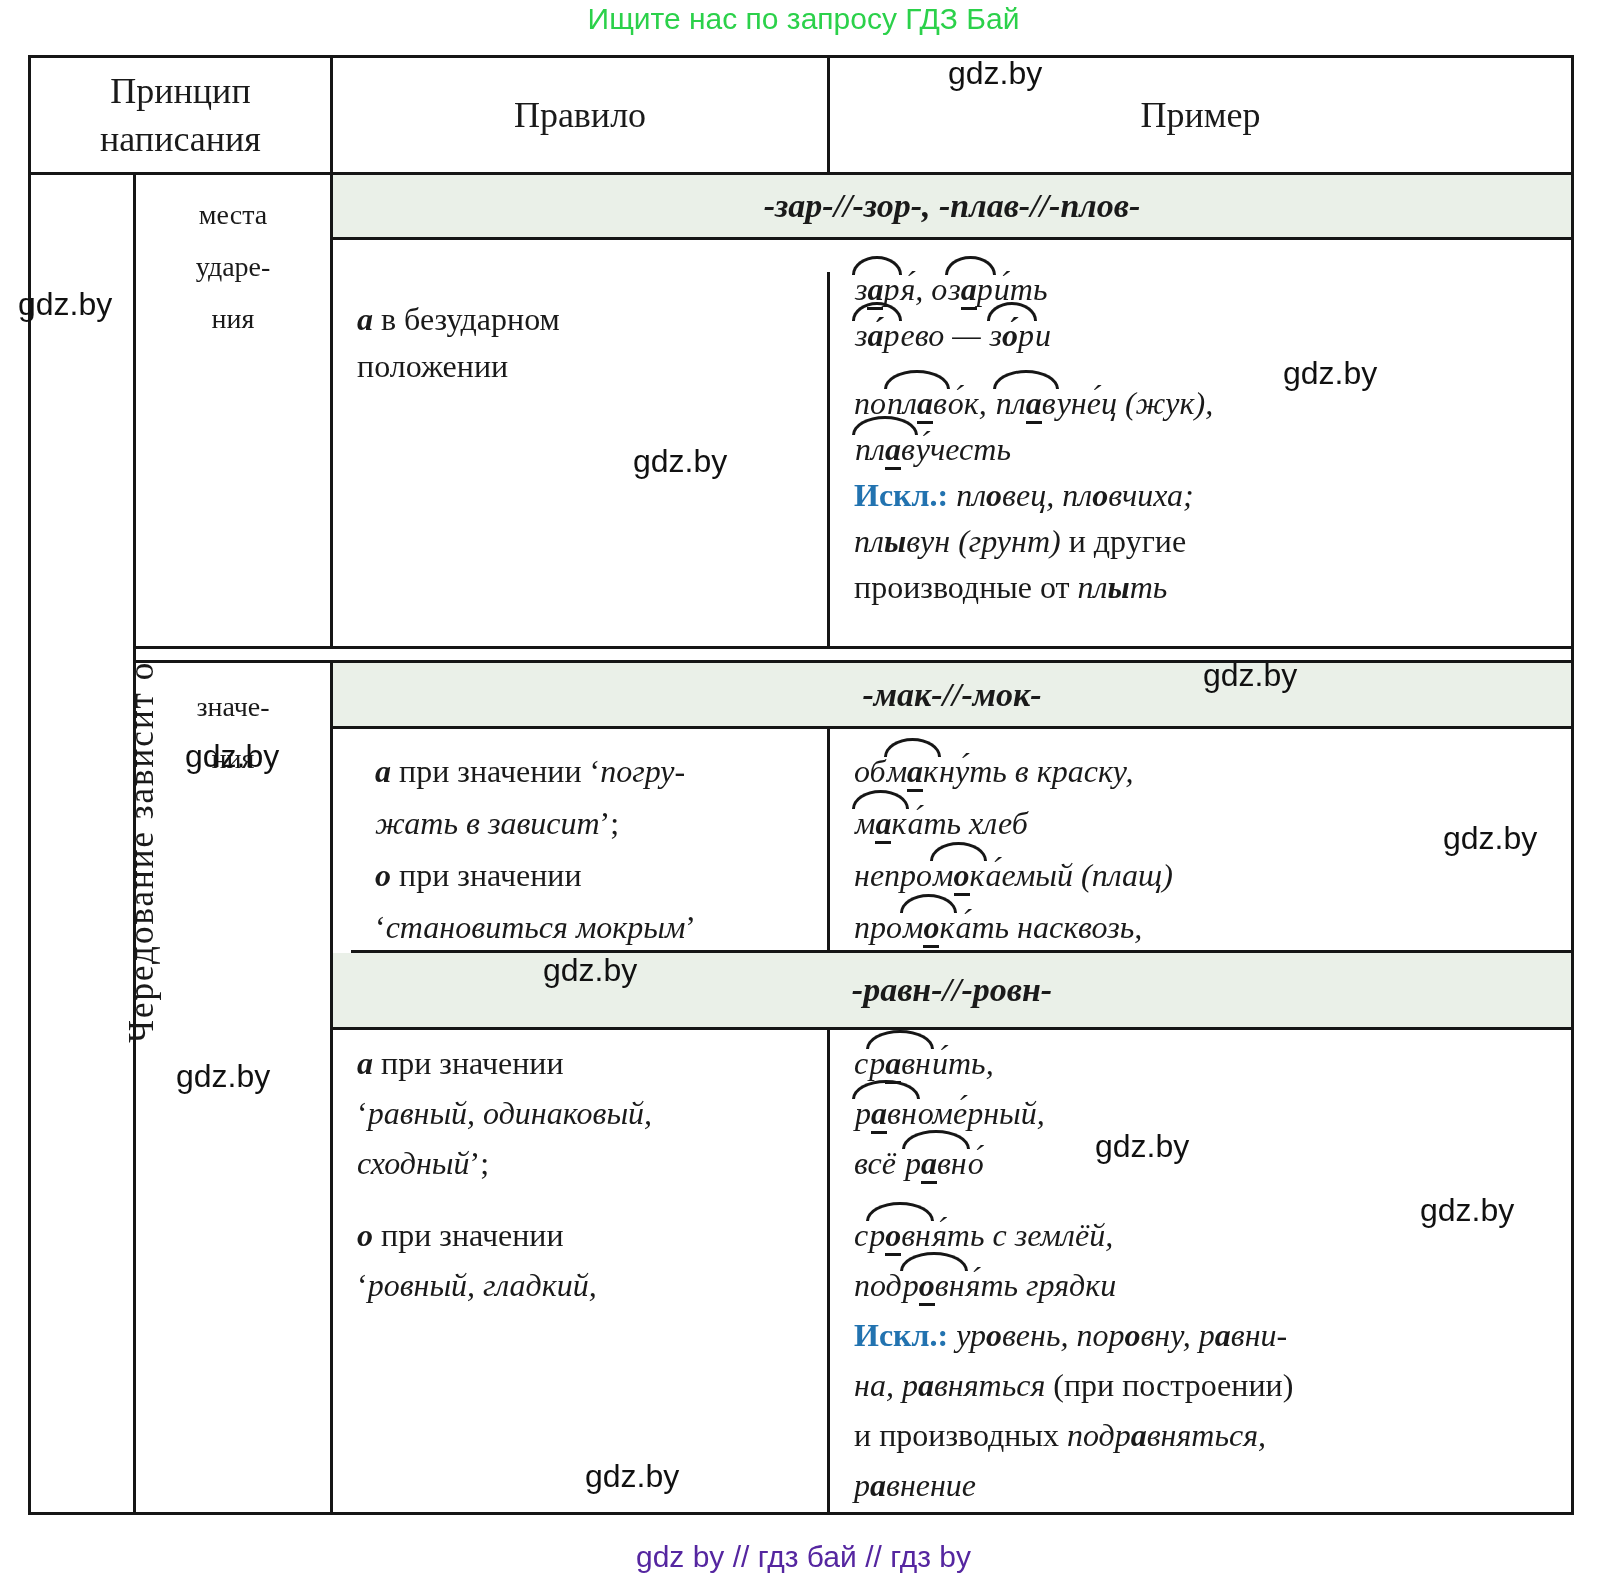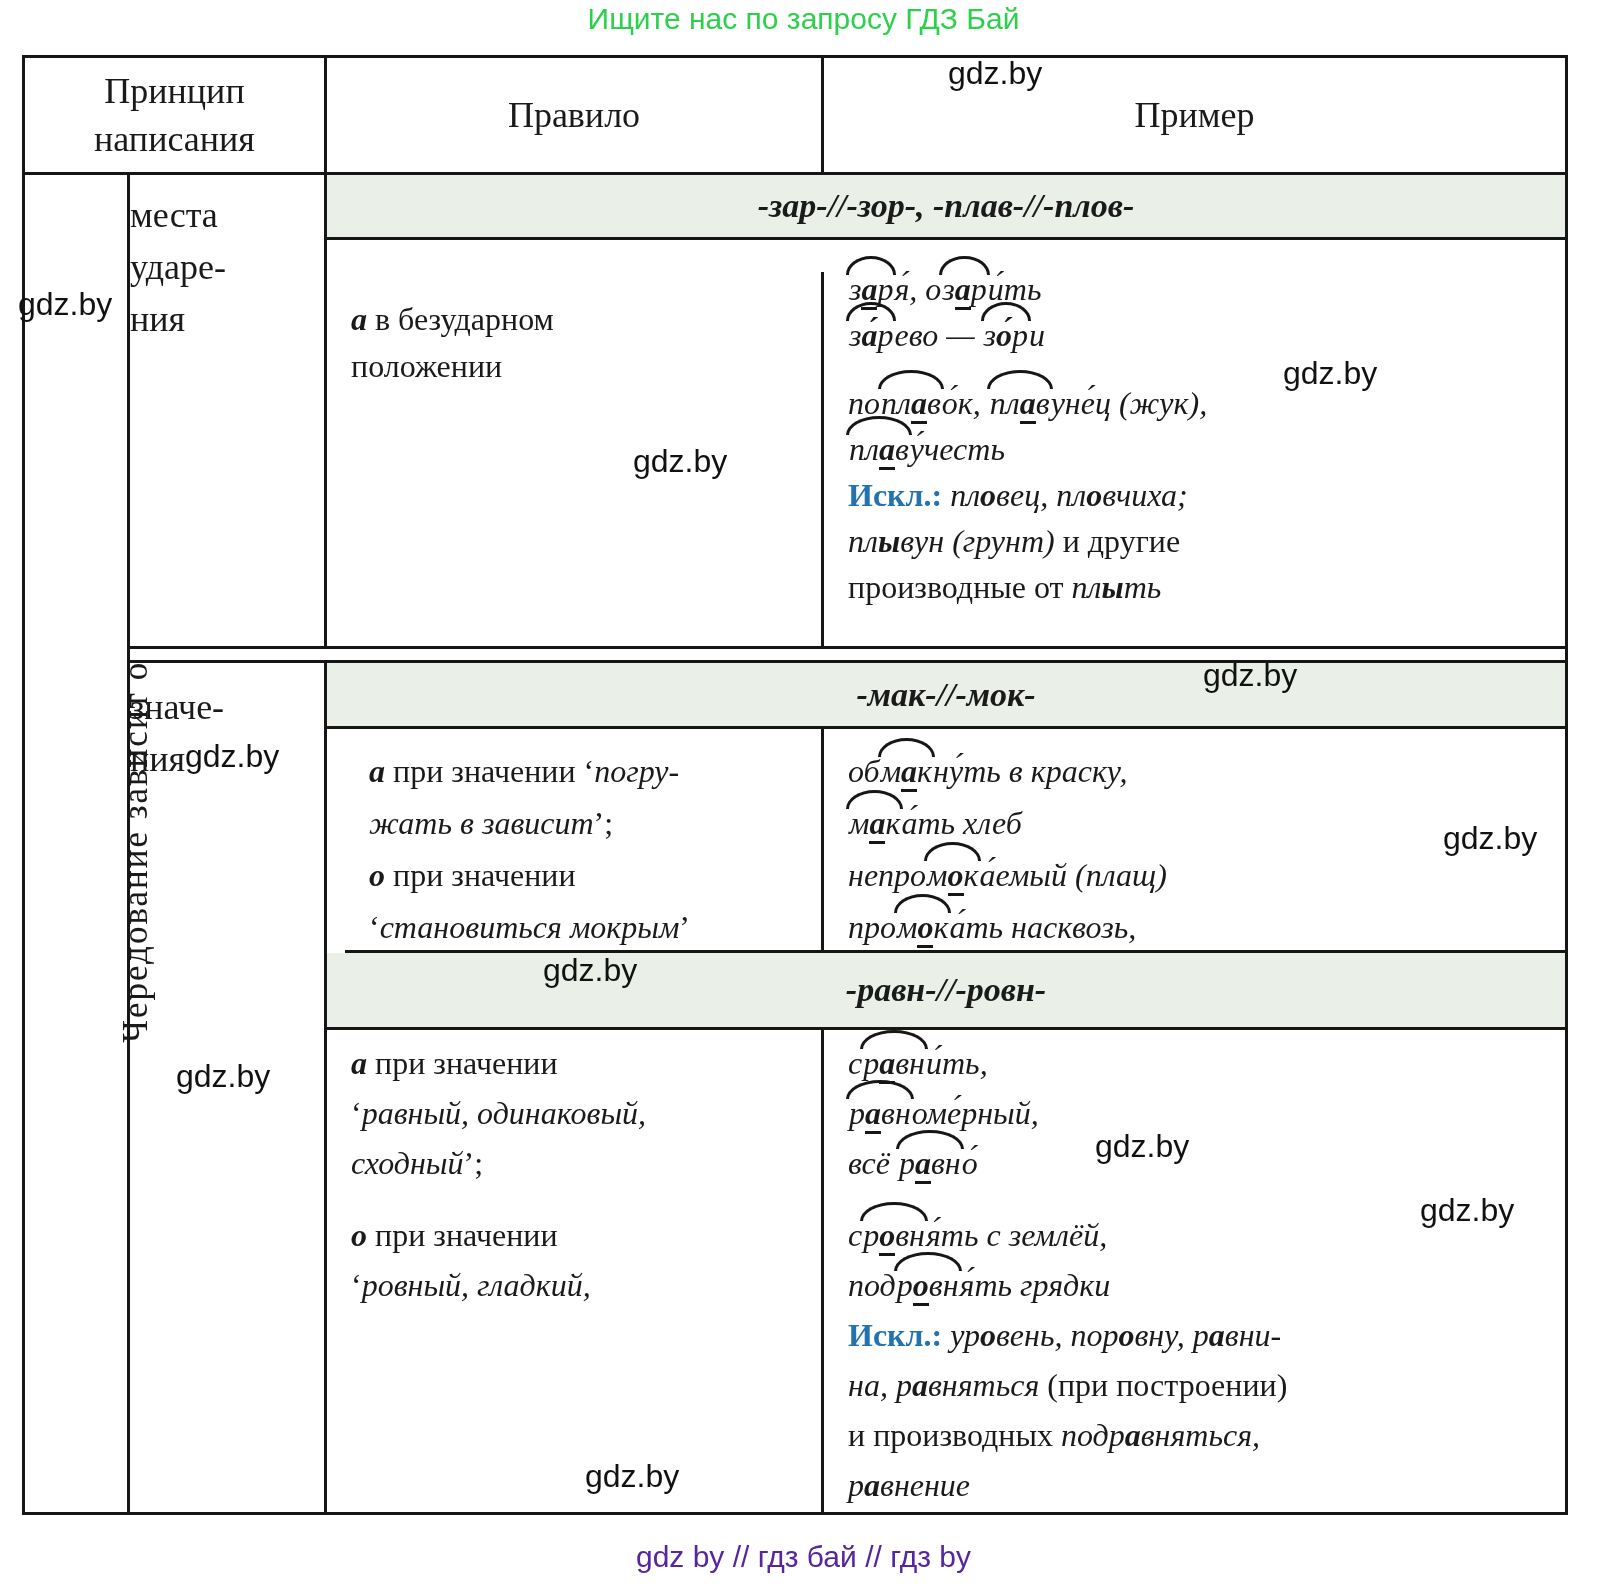--- a/index.html
+++ b/index.html
@@ -5,36 +5,36 @@
   :root{ --bd:#161616; --band:#eaf0e8; --ink:#1a1a1a; }
   *{ box-sizing:border-box; margin:0; padding:0; }
   body{ background:#ffffff; font-family:"Liberation Serif","DejaVu Serif",serif; color:var(--ink); }
   .page{ position:relative; width:1607px; height:1596px; background:#fff; overflow:hidden; }
 
   .banner{ position:absolute; top:2px; left:0; width:100%; text-align:center;
            font-family:"Liberation Sans","DejaVu Sans",sans-serif; font-size:30px; color:#2bd14a; }
   .footer{ position:absolute; top:1540px; left:0; width:100%; text-align:center;
            font-family:"Liberation Sans","DejaVu Sans",sans-serif; font-size:30px; color:#5526a0; }
 
-  .tbl{ position:absolute; left:22px; top:55px; width:1546px; height:1460px;
+  .tbl{ position:absolute; left:28px; top:55px; width:1546px; height:1460px;
         border:3px solid var(--bd); display:grid;
         grid-template-columns:105px 197px 497px 1fr;
         grid-template-rows:117px 65px 409px 14px 66px 224px 77px 1fr;
         background:#fff; }
   .cell{ position:relative; }
   .br{ border-right:3px solid var(--bd); }
   .bb{ border-bottom:3px solid var(--bd); }
 
   .hp{ grid-area:1/1/2/3; } .hr{ grid-area:1/3/2/4; } .he{ grid-area:1/4/2/5; }
   .hcell{ display:flex; flex-direction:column; justify-content:center; align-items:center;
           font-size:36px; line-height:48px; }
   .axis{ grid-area:2/1/9/2; display:flex; align-items:center; justify-content:center; }
   .vert{ writing-mode:vertical-rl; transform:rotate(180deg) translateX(-60px); font-size:35px; letter-spacing:2px; }
   .dep1{ grid-area:2/2/4/3; } .dep2{ grid-area:5/2/9/3; }
-  .dep{ text-align:left; font-size:36px; line-height:52px; padding-top:14px; }
+  .dep{ text-align:center; font-size:28px; line-height:52px; padding-top:14px; }
   .dep2.dep{ padding-top:18px; }
   .band{ display:flex; align-items:center; justify-content:center; background:var(--band);
          font-size:34px; font-weight:bold; font-style:italic; }
   .band1{ grid-area:2/3/3/5; } .band2{ grid-area:5/3/6/5; } .band3{ grid-area:7/3/8/5; }
   .sp{ grid-area:4/2/5/5; background:#fff; }
   .rule1{ grid-area:3/3/4/4;margin-top:32px; } .ex1{ grid-area:3/4/4/5; }
   .rule2{ grid-area:6/3/7/4;margin-left:18px; } .ex2{ grid-area:6/4/7/5; }
   .rule3{ grid-area:8/3/9/4; } .ex3{ grid-area:8/4/9/5; }
   .rcell,.ecell{ font-size:32px; padding:24px 12px 0 24px; }
   .rcell .line,.ecell .line{ line-height:47px; }

